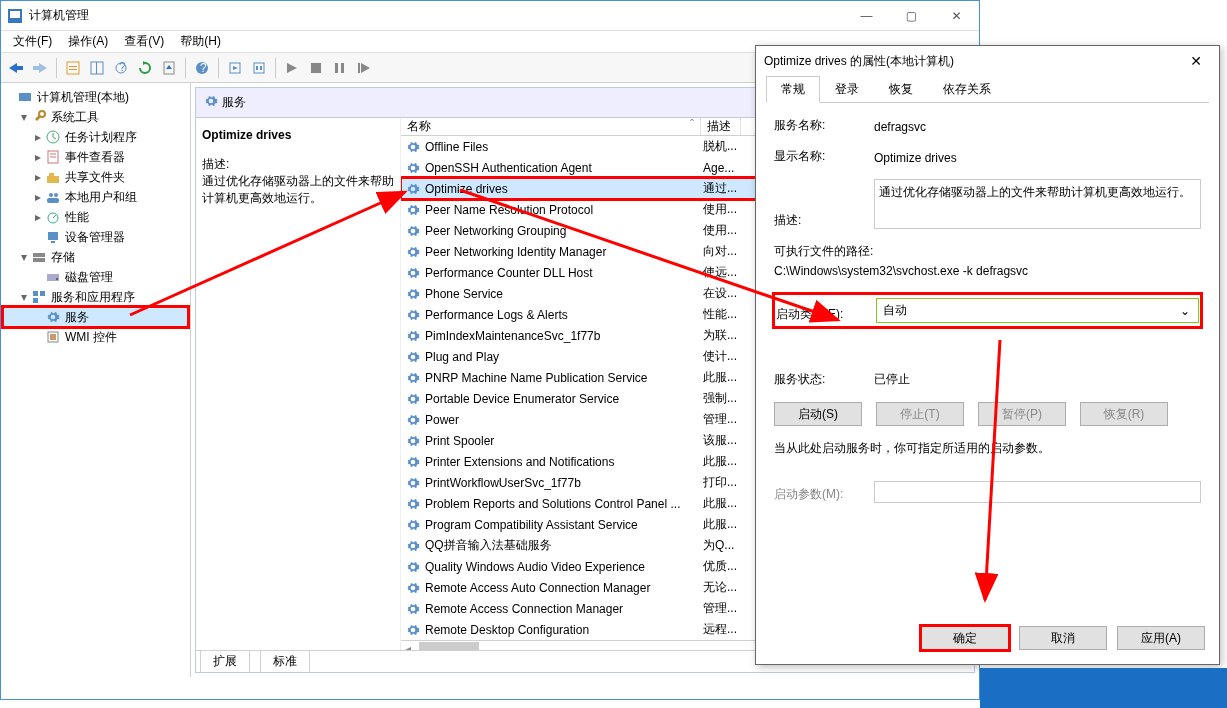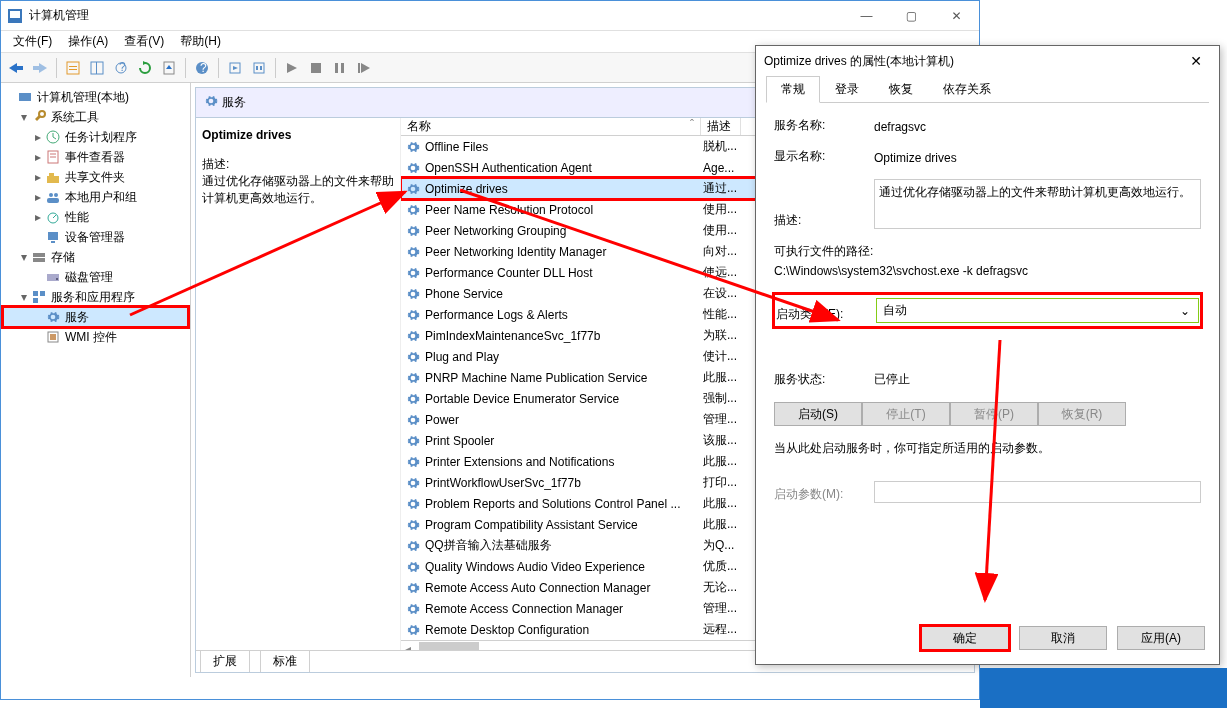--- a/index.html
+++ b/index.html
@@ -48,21 +48,21 @@
   .dlg-tabs{display:flex;border-bottom:1px solid #ccc;margin:0 10px}
   .dlg-tabs span{padding:4px 14px;border:1px solid transparent;margin-bottom:-1px}
   .dlg-tabs span.active{border-color:#ccc;border-bottom-color:#fff;background:#fff}
   .dlg-body{padding:14px 18px}
   .fld{display:flex;margin-bottom:14px;align-items:flex-end}
   .fld .lbl{width:100px}
   .fld .val{flex:1}
   .descbox{border:1px solid #ccc;padding:4px;height:50px;overflow:auto;position:relative}
   .combo{border:1px solid #84cc16;padding:3px 6px;display:flex;align-items:center;position:relative}
   .combo::after{content:"⌄";position:absolute;right:8px}
-  .btn-row{display:flex;gap:0;margin:14px 0}
+  .btn-row{display:flex;gap:14px;margin:14px 0}
   .btn-row button,.dlg-foot button{width:88px;height:24px;border:1px solid #adadad;background:#e1e1e1}
   .btn-row button:disabled{color:#888}
   .dlg-foot{position:absolute;bottom:14px;right:14px;display:flex;gap:10px}
   .hl-red{outline:3px solid #f00;outline-offset:-1px}
   .arrow-layer{position:absolute;left:0;top:0;width:1227px;height:708px;pointer-events:none;z-index:50}
   .taskbar{position:absolute;left:980px;bottom:0;width:247px;height:40px;background:#1a6fc4}
   .scroll-stub{height:16px;border-top:1px solid #d0d0d0;display:flex;align-items:center}
   .scroll-stub .thumb{height:14px;width:60px;background:#ccc;margin-left:4px}
 </style>
 </head>

